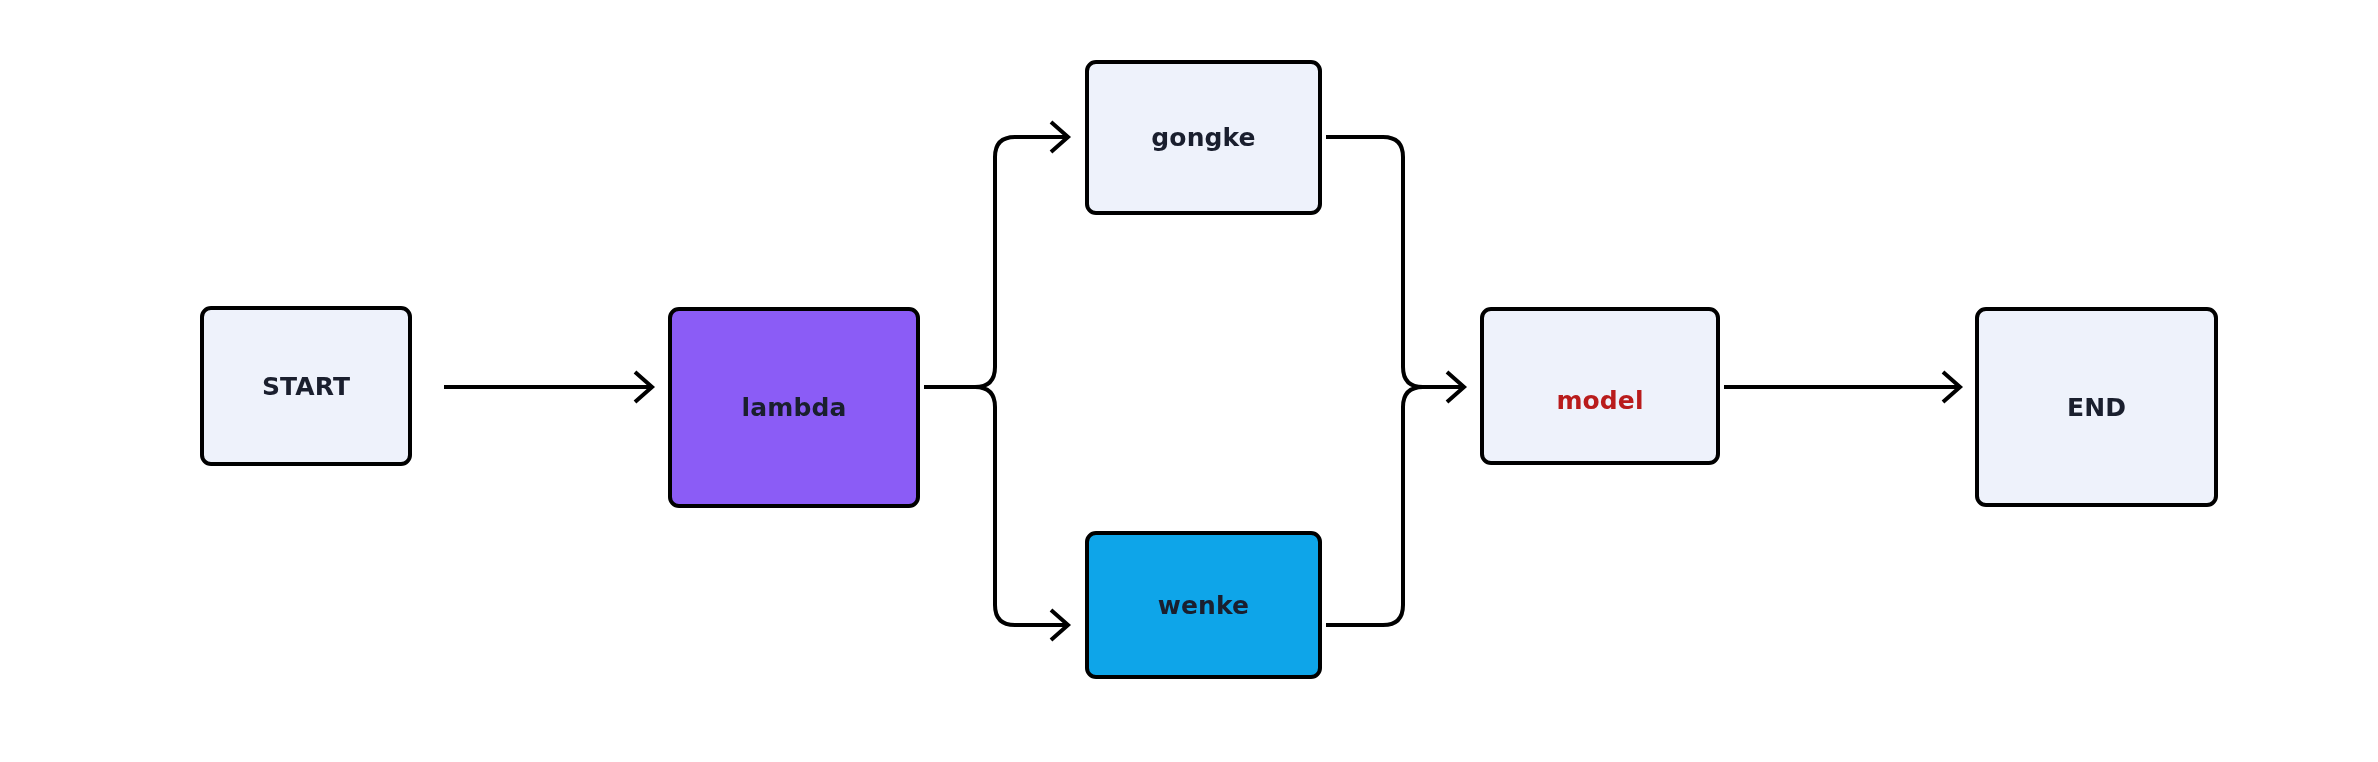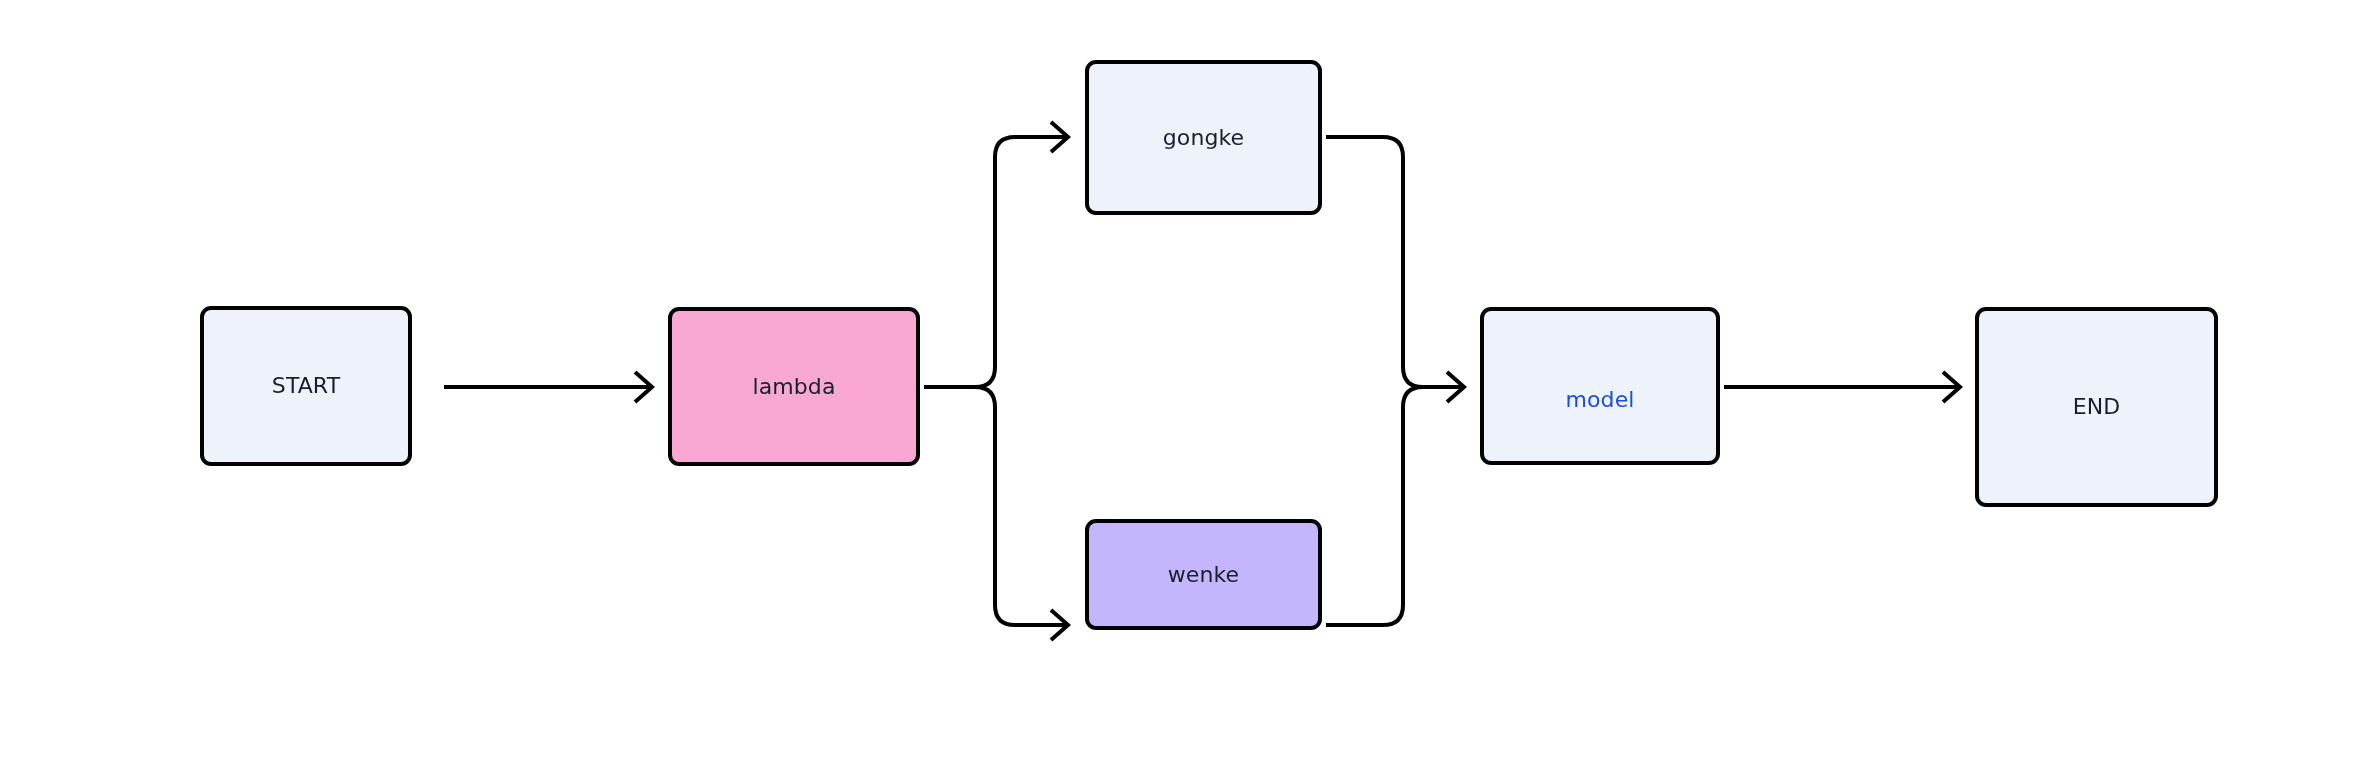--- a/index.html
+++ b/index.html
@@ -32,22 +32,22 @@
     display: flex;
     align-items: center;
     justify-content: center;
     background: #eef2fb;
     border: 4px solid #000000;
     border-radius: 11px;
     cursor: pointer;
   }
   .node-label {
     font-family: "DejaVu Sans", "Liberation Sans", sans-serif;
-    font-size: 22px;
-    font-weight: 400;
+    font-size: 25px;
+    font-weight: 700;
     color: #1a1f2e;
     letter-spacing: 0.1px;
     line-height: 1;
     white-space: nowrap;
     user-select: none;
     text-align: right;
   }
   .edge-path {
     fill: none;
     stroke: #000000;
@@ -85,33 +85,33 @@
       <polyline class="edge-arrow" points="1051,610 1068,625 1051,640" stroke="#000000"></polyline>
       <polyline class="edge-arrow" points="1447,372 1464,387 1447,402" stroke="#000000"></polyline>
       <polyline class="edge-arrow" points="1943,372 1960,387 1943,402" stroke="#000000"></polyline>
     </g>
   </svg>
 
   <div class="node" style="left: 200px; top: 306px; width: 212px; height: 160px; background: rgb(238, 242, 251); border-color: rgb(0, 0, 0);">
     <span class="node-label" style="color: rgb(26, 31, 46);">START</span>
   </div>
 
-  <div class="node" style="left: 668px; top: 307px; width: 252px; height: 159px; background: #f9a8d4; border-color: rgb(0, 0, 0);">
+  <div class="node" style="left: 668px; top: 307px; width: 252px; height: 201px; background: #8b5cf6; border-color: rgb(0, 0, 0);">
     <span class="node-label" style="color: rgb(26, 31, 46);">lambda</span>
   </div>
 
   <div class="node" style="left: 1085px; top: 60px; width: 237px; height: 155px; background: rgb(238, 242, 251); border-color: rgb(0, 0, 0);">
     <span class="node-label" style="color: rgb(26, 31, 46);">gongke</span>
   </div>
 
-  <div class="node" style="left: 1085px; top: 519px; width: 237px; height: 111px; background: #c4b5fd; border-color: rgb(0, 0, 0);">
+  <div class="node" style="left: 1085px; top: 531px; width: 237px; height: 148px; background: #0ea5e9; border-color: rgb(0, 0, 0);">
     <span class="node-label" style="color: rgb(26, 31, 46);">wenke</span>
   </div>
 
   <div class="node" style="left: 1480px; top: 307px; width: 240px; height: 158px; background: rgb(238, 242, 251); border-color: rgb(0, 0, 0);">
-    <span class="node-label" style="color: #1d4ed8; margin-top: 28px;">model</span>
+    <span class="node-label" style="color: #b91c1c; margin-top: 28px;">model</span>
   </div>
 
   <div class="node" style="left: 1975px; top: 307px; width: 243px; height: 200px; background: rgb(238, 242, 251); border-color: rgb(0, 0, 0);">
     <span class="node-label" style="color: rgb(26, 31, 46);">END</span>
   </div>
 
 </div>
 
 </body></html>

